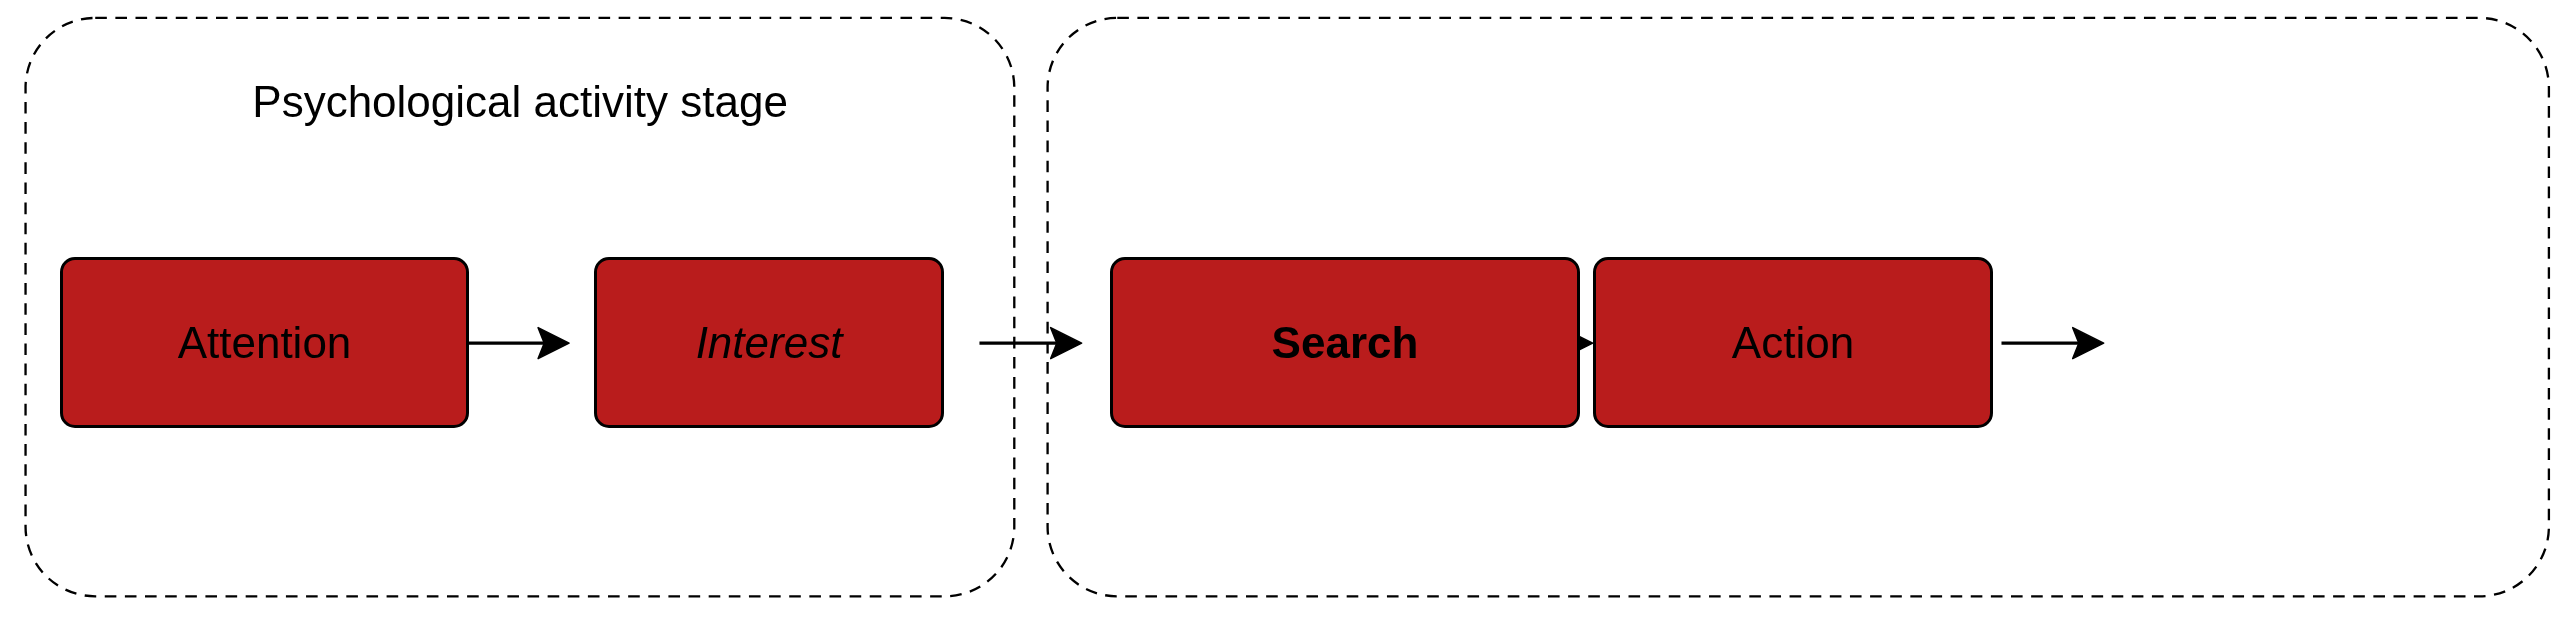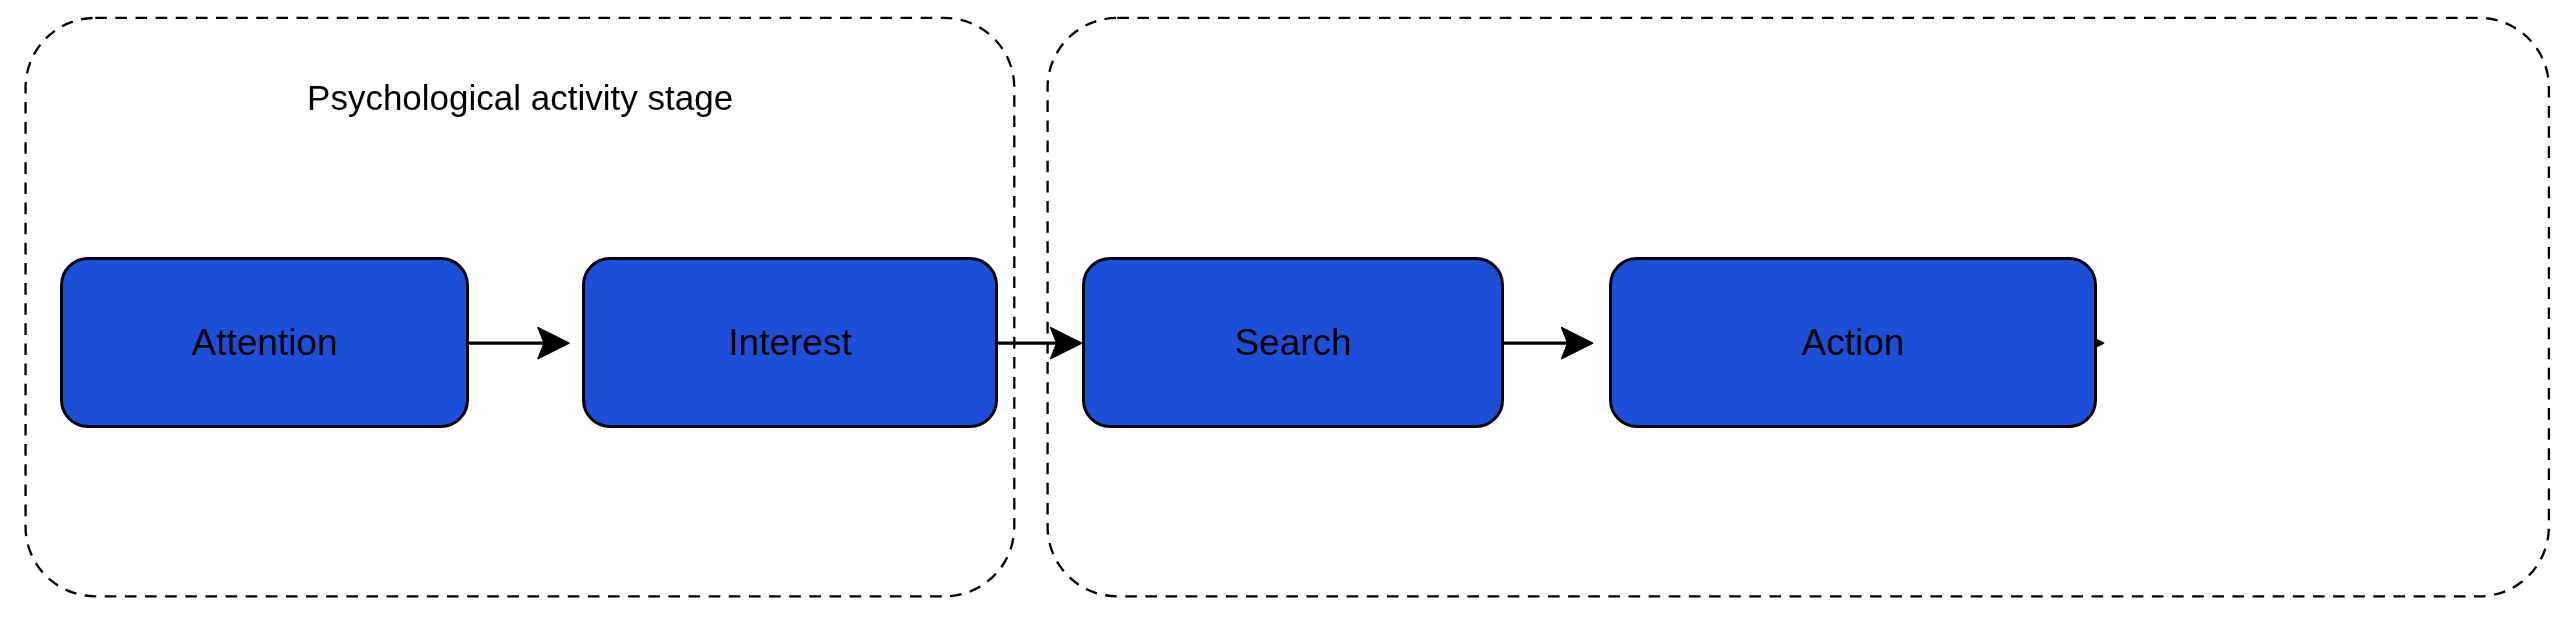--- a/index.html
+++ b/index.html
@@ -20,46 +20,46 @@
     position: absolute;
     left: 0;
     top: 0;
     width: 2576px;
     height: 622px;
   }
   .group-title {
     position: absolute;
     top: 80px;
     line-height: 1;
-    font-size: 35px;
+    font-size: 44px;
     text-align: center;
     white-space: nowrap;
     color: #000000;
   }
   .group-title.left  { left: 25.6px;   width: 989px; }
   .group-title.right { left: 1048px; width: 1501px; }
   .node {
     position: absolute;
     top: 257px;
     height: 171px;
     box-sizing: border-box;
-    background: #1d4ed8;
+    background: #b91c1c;
     border: 3.1px solid #000000;
-    border-radius: 28px;
+    border-radius: 15px;
     display: flex;
     align-items: center;
     justify-content: center;
-    font-size: 37px;
+    font-size: 44px;
     line-height: 1;
     white-space: nowrap;
   }
   .node.attention { left: 60px;   width: 409px; }
-  .node.interest  { left: 582px;  width: 416px; }
-  .node.search    { left: 1082px; width: 422px; }
-  .node.action    { left: 1593px; width: 488px; margin-left: 16px; }
+  .node.interest  { left: 594px;  width: 350px; font-style: italic; }
+  .node.search    { left: 1110px; width: 470px; font-weight: bold; }
+  .node.action    { left: 1593px; width: 400px; }
   .node.share     { left: 2106px; width: 408px; }
 </style>
 </head>
 <body>
 
 <div class="stage">
 
   <svg class="overlay" viewBox="0 0 3327 803">
 
     <rect x="33" y="23" width="1277" height="747" rx="90" ry="90" fill="none" stroke="#000000" stroke-width="3" stroke-dasharray="15 11"></rect>

